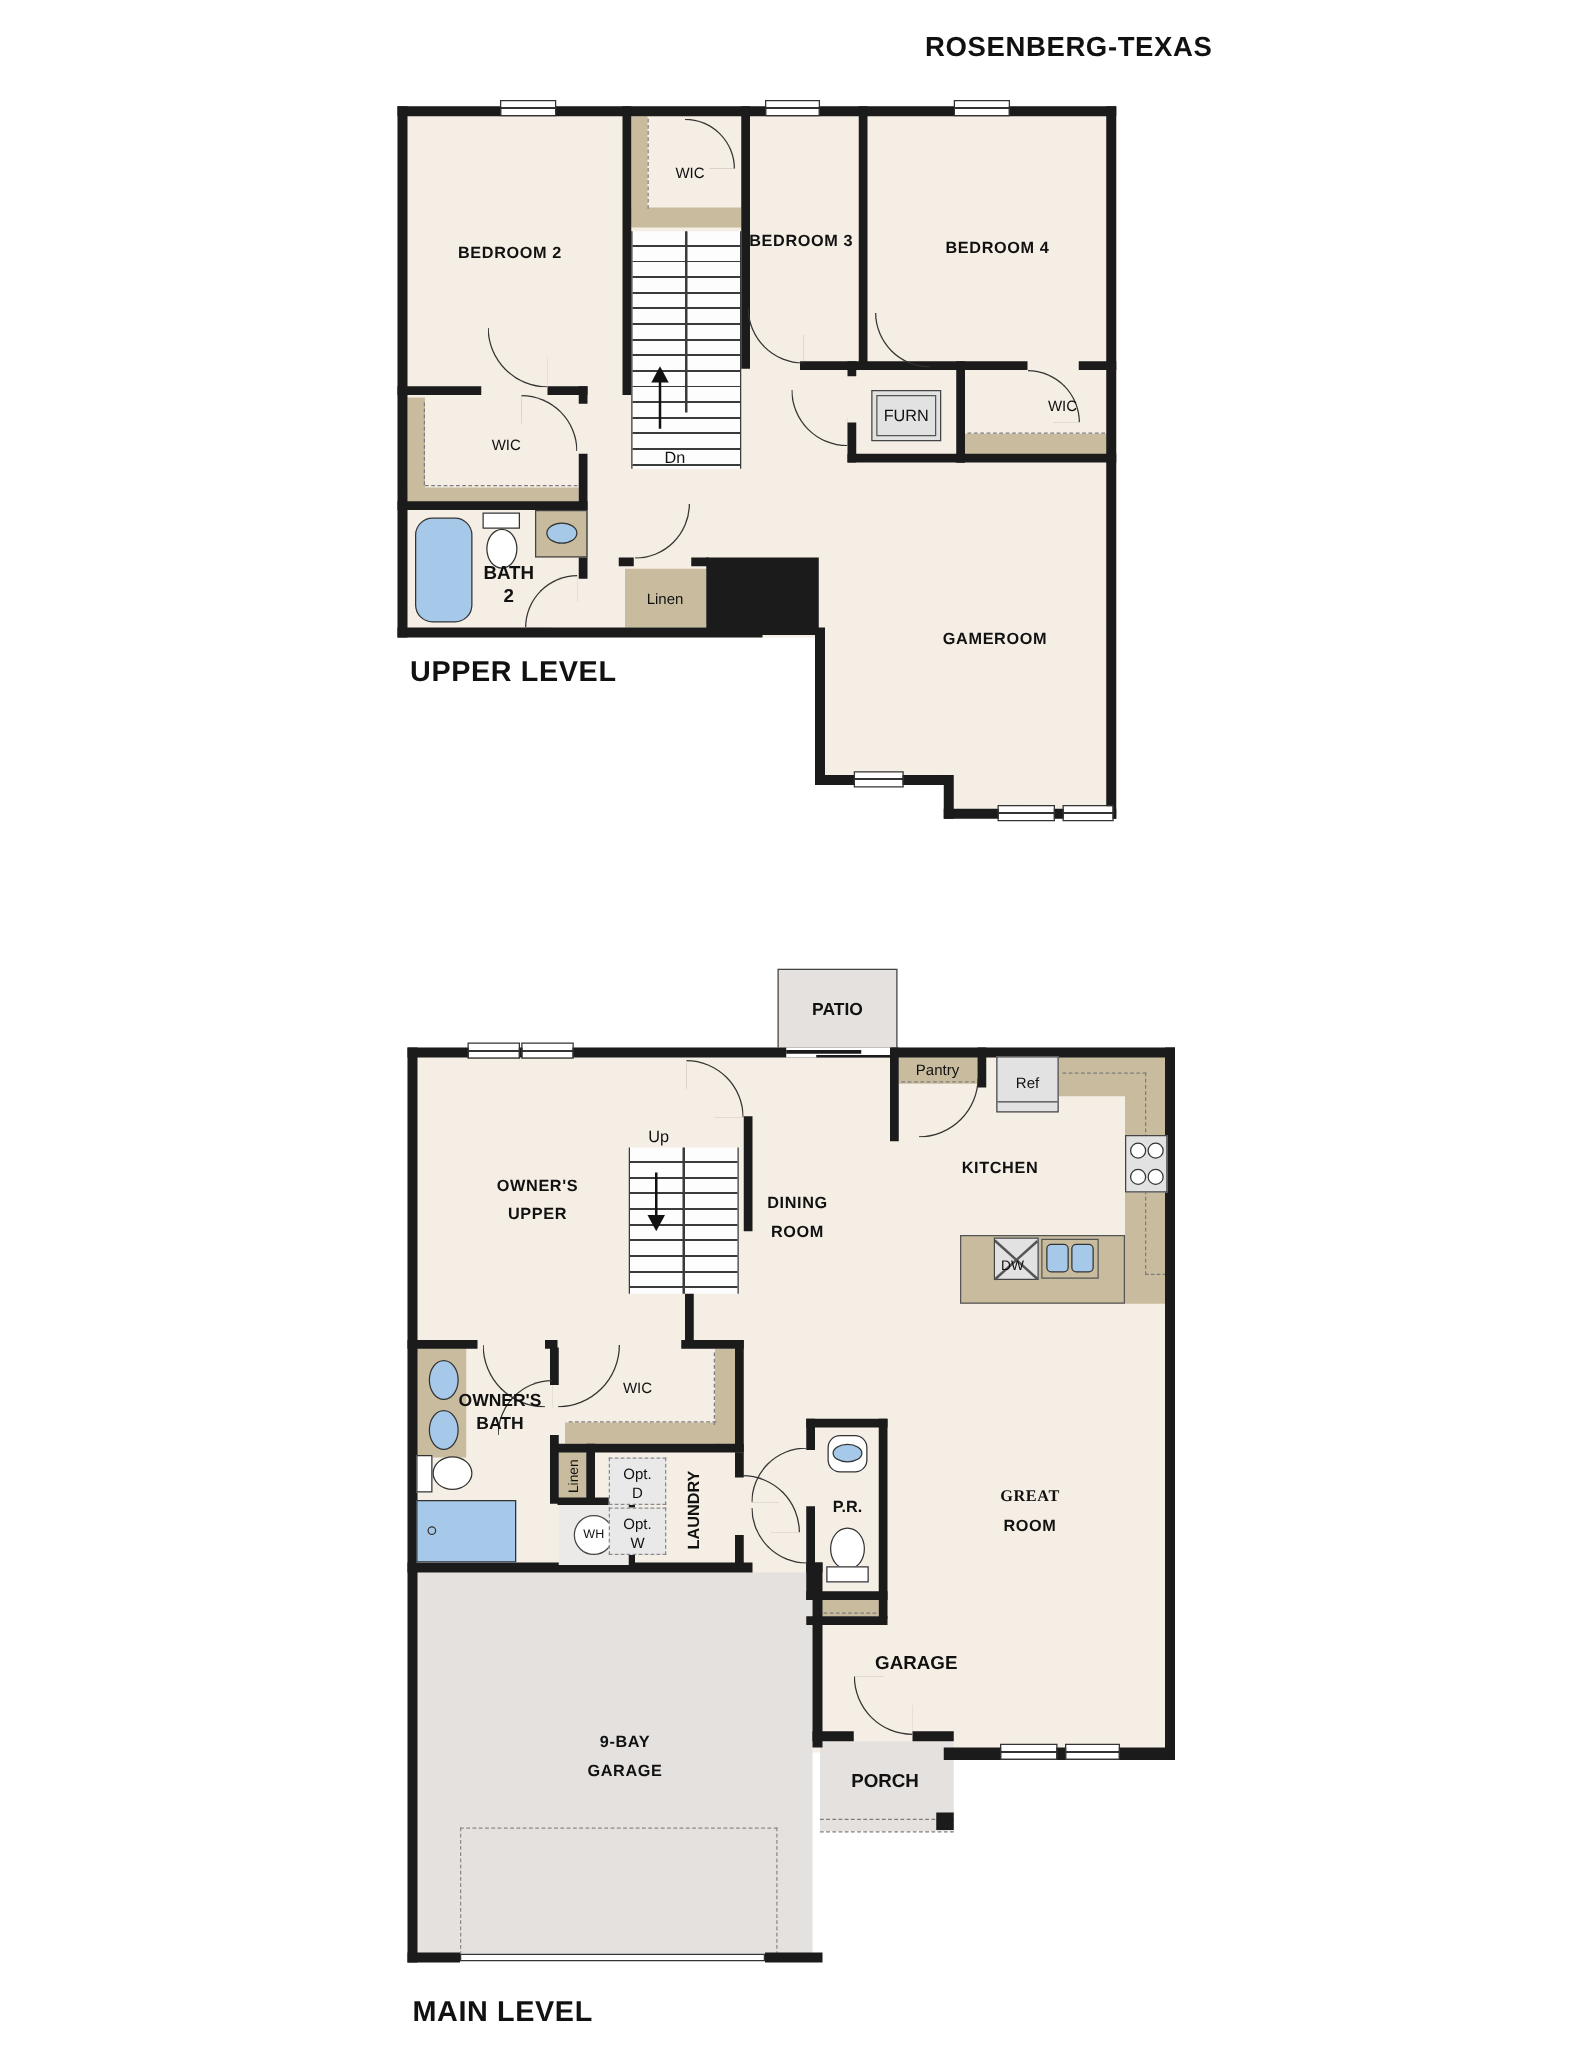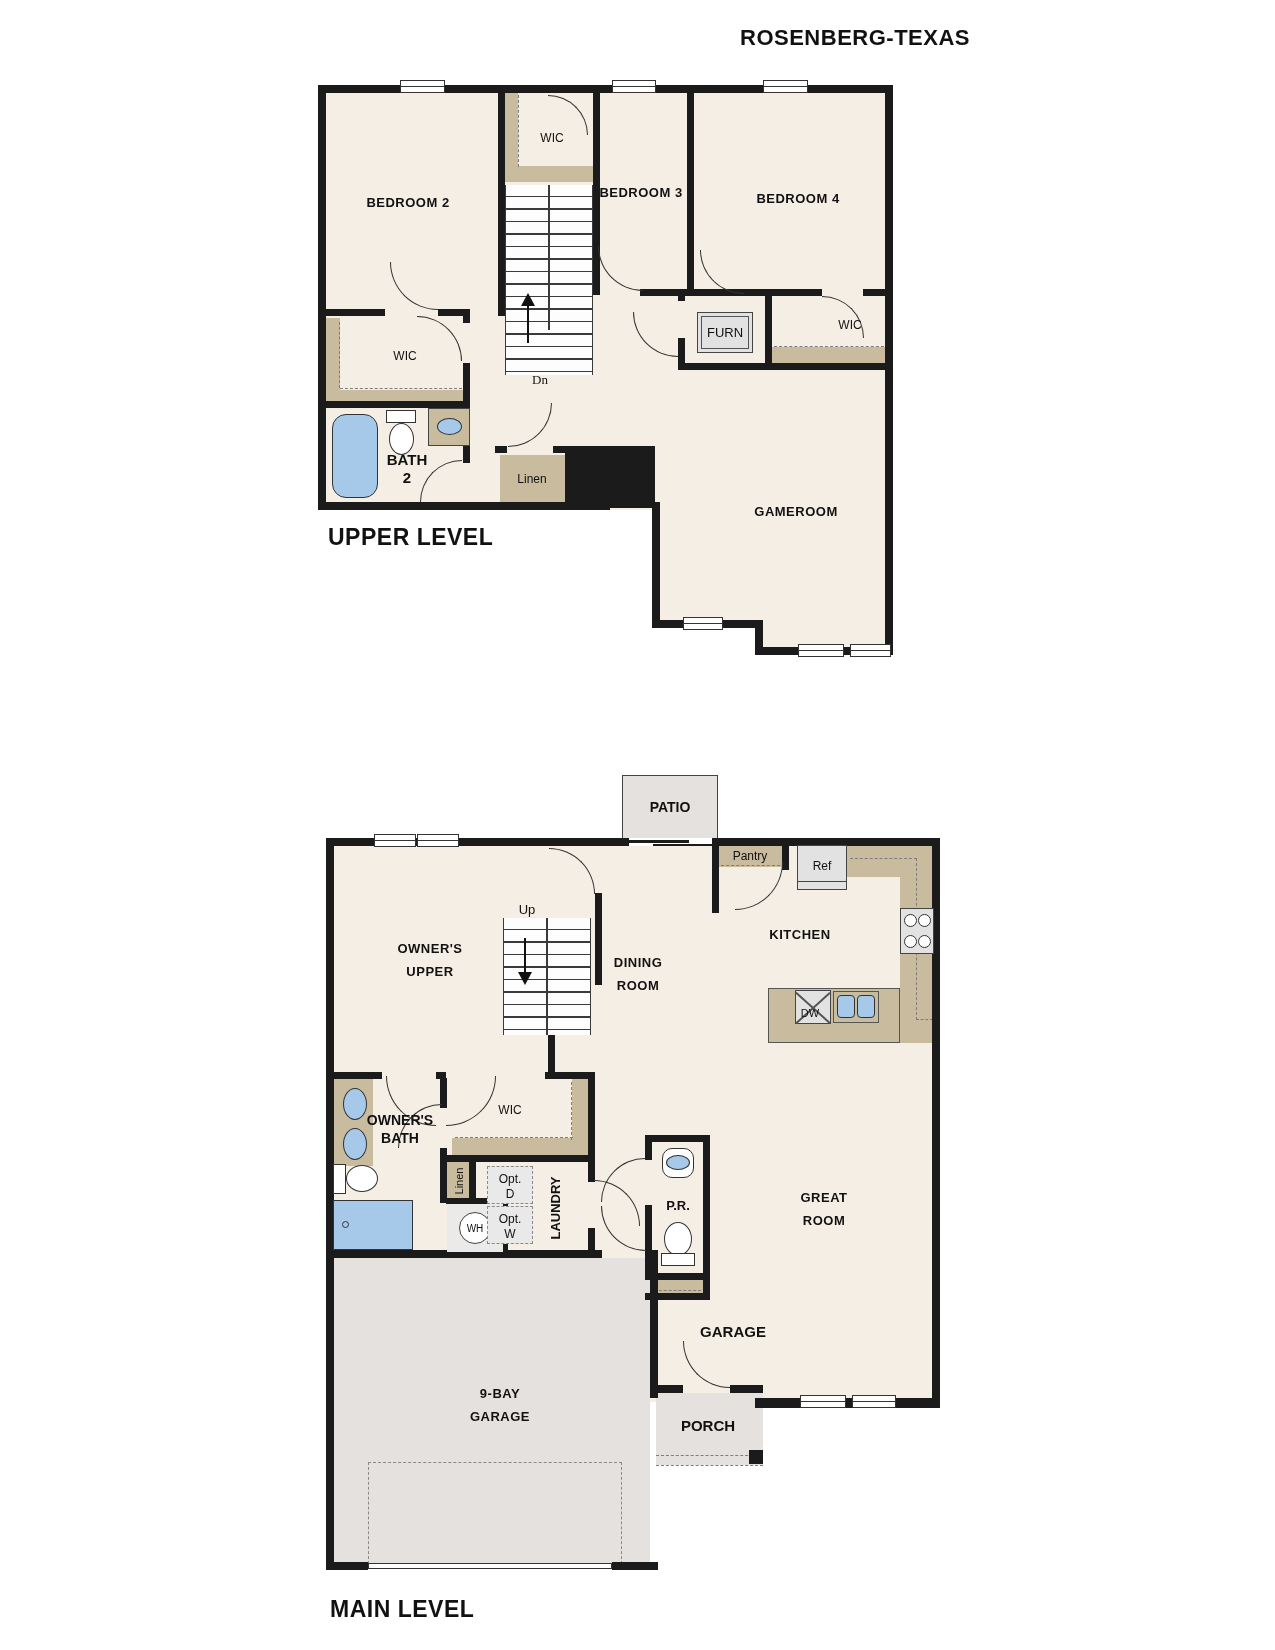--- a/index.html
+++ b/index.html
@@ -125,21 +125,21 @@
   <div class="lbl rm" style="left:641px;top:192px;">BEDROOM 3</div>
   <div class="lbl rm" style="left:798px;top:198px;">BEDROOM 4</div>
   <div class="lbl sm" style="left:552px;top:138px;">WIC</div>
   <div class="lbl sm" style="left:405px;top:356px;">WIC</div>
   <div class="lbl sm" style="left:850px;top:325px;">WIC</div>
   <div class="lbl sm" style="left:725px;top:332px;font-size:13px;">FURN</div>
   <div class="lbl md" style="left:407px;top:459px;">BATH</div>
   <div class="lbl md" style="left:407px;top:477px;">2</div>
   <div class="lbl sm" style="left:532px;top:479px;">Linen</div>
   <div class="lbl rm" style="left:796px;top:511px;">GAMEROOM</div>
-  <div class="lbl sm" style="left:540px;top:380px;font-size:13px;font-family:Liberation Serif, serif;">Dn</div>
+  <div class="lbl sm" style="left:540px;top:366px;font-size:13px;">Dn</div>
   <div class="cap" style="left:328px;top:524px;">UPPER LEVEL</div>
 
   <div class="grayfill" style="left:622px;top:775px;width:96px;height:66px;border:1.5px solid #444;box-sizing:border-box;"></div>
 
   <div class="cream" style="left:326px;top:838px;width:614px;height:422px;"></div>
   <div class="cream" style="left:650px;top:1252px;width:290px;height:150px;"></div>
 
   <div class="grayfill" style="left:333px;top:1258px;width:317px;height:306px;"></div>
   <div class="grayfill" style="left:656px;top:1393px;width:107px;height:72px;"></div>
   <div class="dashh" style="left:656px;top:1455px;width:107px;"></div>
@@ -276,21 +276,21 @@
   <div class="lbl md" style="left:400px;top:1120px;font-size:14px;">OWNER'S</div>
   <div class="lbl md" style="left:400px;top:1138px;font-size:14px;">BATH</div>
   <div class="lbl sm" style="left:510px;top:1110px;">WIC</div>
   <div class="lbl xs vert" style="left:459px;top:1181px;">Linen</div>
   <div class="lbl xs" style="left:510px;top:1179px;font-size:12px;">Opt.</div>
   <div class="lbl xs" style="left:510px;top:1194px;font-size:12px;">D</div>
   <div class="lbl xs" style="left:510px;top:1219px;font-size:12px;">Opt.</div>
   <div class="lbl xs" style="left:510px;top:1234px;font-size:12px;">W</div>
   <div class="lbl vert" style="left:555px;top:1208px;font-size:13px;">LAUNDRY</div>
   <div class="lbl md" style="left:678px;top:1205px;font-size:13px;">P.R.</div>
-  <div class="lbl rm" style="left:824px;top:1197px;">GREAT</div>
+  <div class="lbl rm" style="left:824px;top:1197px;font-family:Liberation Serif, serif;">GREAT</div>
   <div class="lbl rm" style="left:824px;top:1220px;">ROOM</div>
   <div class="lbl xs" style="left:475px;top:1228px;font-size:10px;">WH</div>
   <div class="lbl rm" style="left:500px;top:1393px;">9-BAY</div>
   <div class="lbl rm" style="left:500px;top:1416px;">GARAGE</div>
   <div class="lbl md" style="left:733px;top:1331px;">GARAGE</div>
   <div class="lbl md" style="left:708px;top:1425px;">PORCH</div>
   <div class="cap" style="left:330px;top:1596px;">MAIN LEVEL</div>
 
 </div>
 

